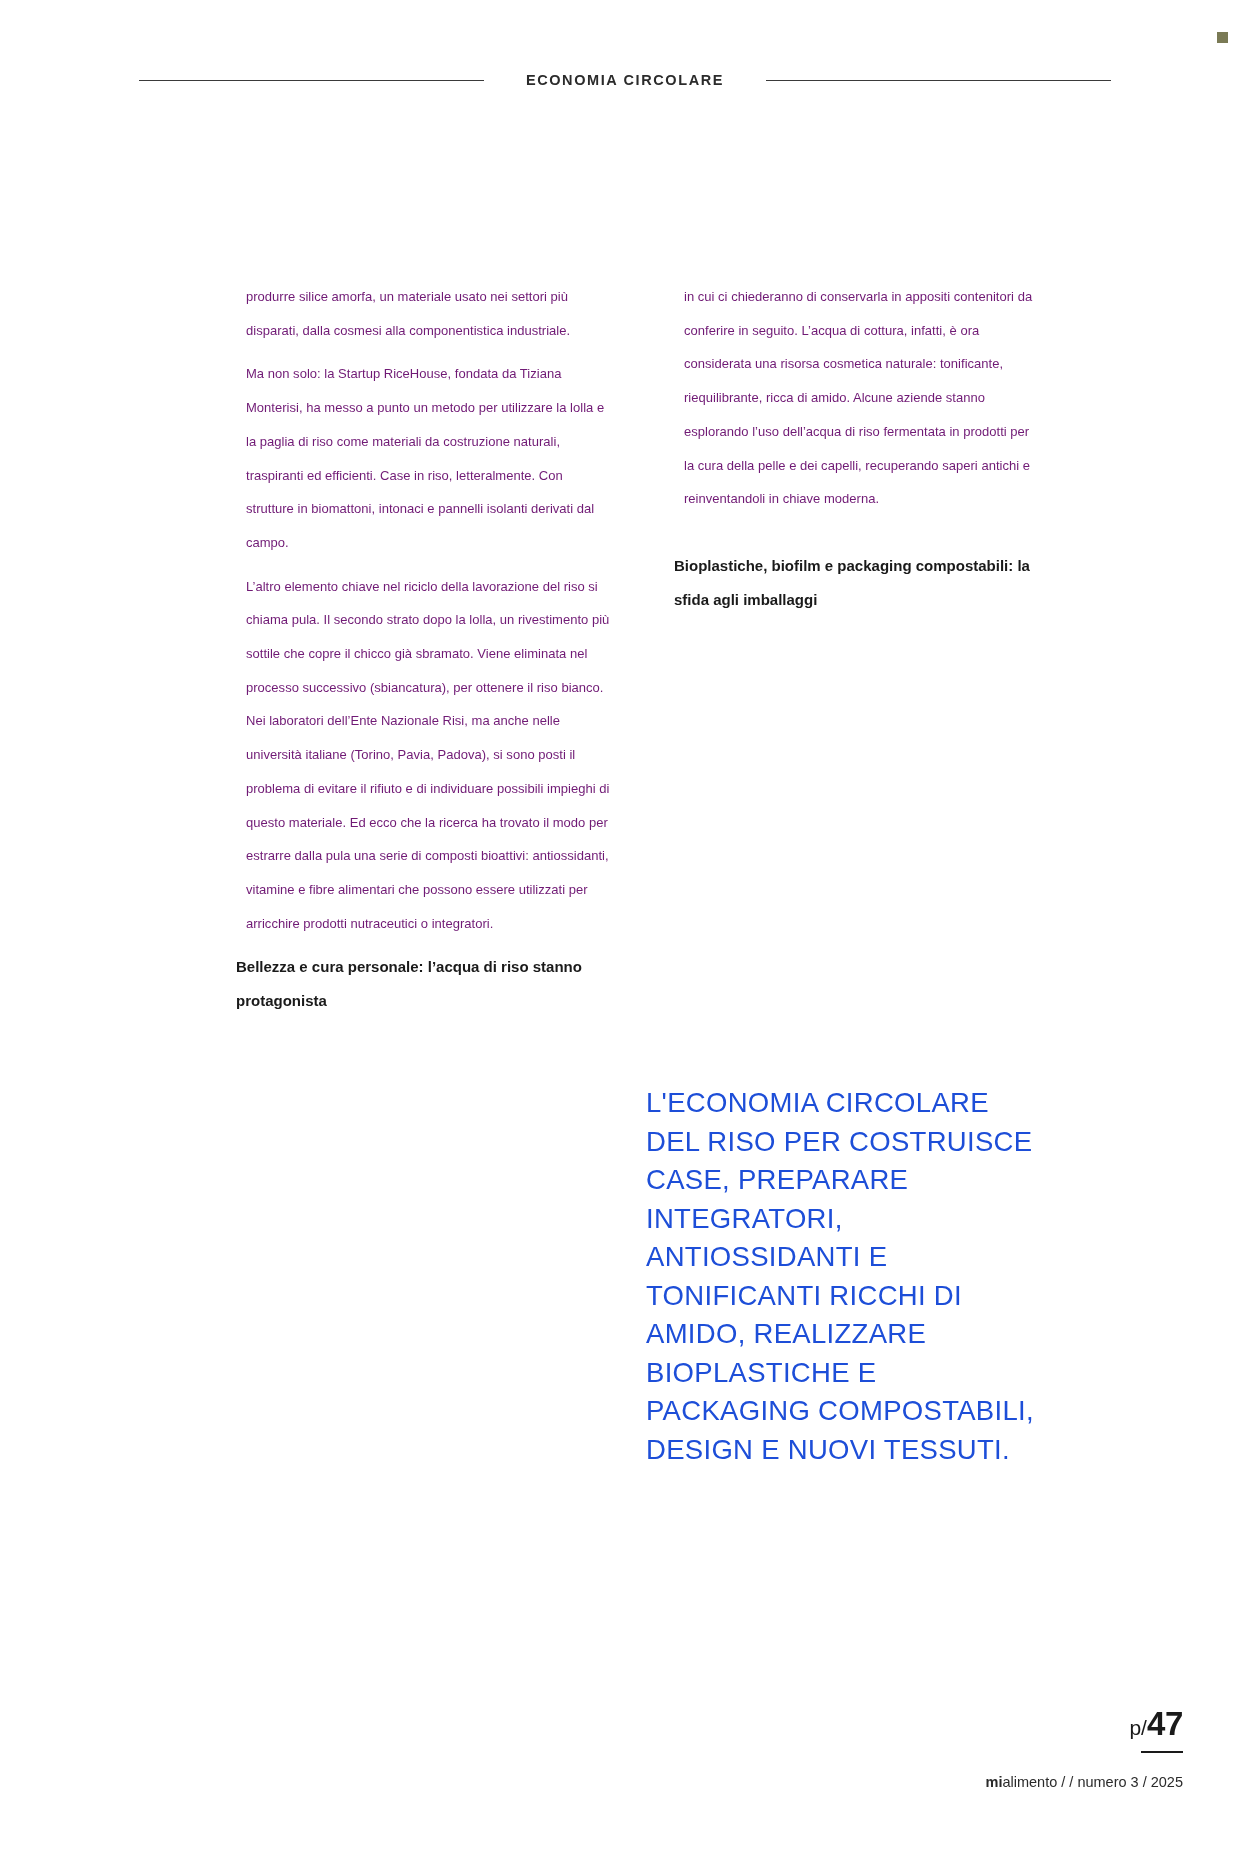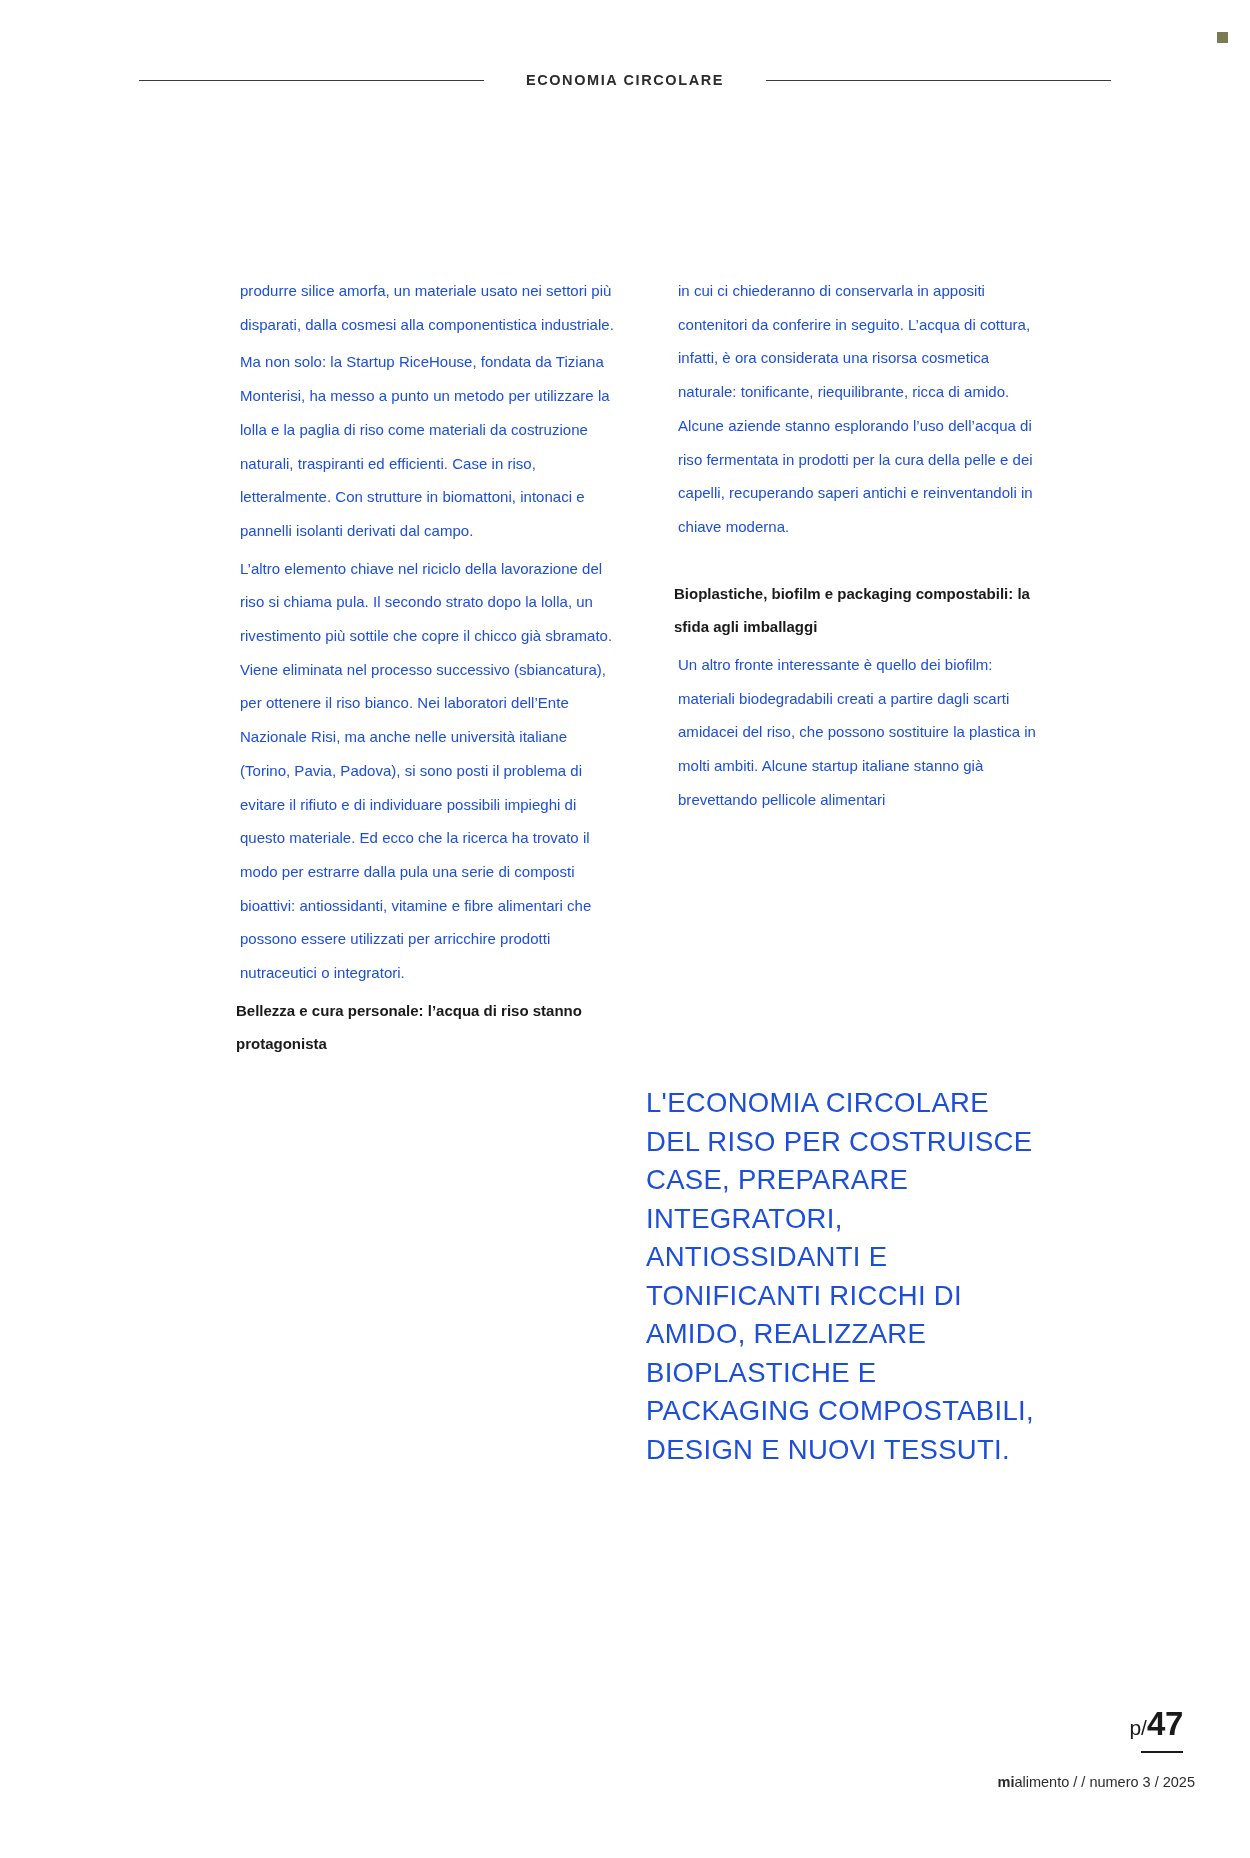--- a/index.html
+++ b/index.html
@@ -59,24 +59,24 @@
     width: 1250px;
   }
   .col {
     position: absolute;
     top: 0;
   }
   .col.left  { left: 236px; width: 385px; }
   .col.right { left: 674px; width: 370px; }
 
   p.body-text {
-    margin: 4px;
-    font-size: 15px;
+    margin: 10px;
+    font-size: 13px;
     line-height: 33.7px;
-    color: #1d4ed8;
+    color: #701a75;
     font-weight: 400;
     letter-spacing: 0.02px;
   }
   p.body-text + p.body-text { margin-top: 0; }
 
   .sub-head {
     margin: 0;
     font-size: 15px;
     line-height: 33.7px;
     font-weight: bold;
@@ -111,21 +111,21 @@
   .folio .p-label { font-size: 21px; font-weight: 400; }
   .folio .p-num { font-size: 33px; font-weight: bold; letter-spacing: -0.3px; }
   .folio-rule {
     width: 42px;
     height: 2px;
     background: #1a1a1a;
     margin: 11px 0 0 auto;
   }
   .colophon {
     position: absolute;
-    right: 55px;
+    right: 67px;
     top: 1774px;
     font-size: 14.5px;
     color: #2b2b2b;
     white-space: nowrap;
   }
   .colophon .mi { font-weight: bold; }
   .colophon .rest { font-weight: 400; }
 </style>
 </head>
 <body>
@@ -143,21 +143,20 @@
   <div class="col left">
     <p class="body-text">produrre silice amorfa, un materiale usato nei settori più disparati, dalla cosmesi alla componentistica industriale.</p>
     <p class="body-text">Ma non solo: la Startup RiceHouse, fondata da Tiziana Monterisi, ha messo a punto un metodo per utilizzare la lolla e la paglia di riso come materiali da costruzione naturali, traspiranti ed efficienti. Case in riso, letteralmente. Con strutture in biomattoni, intonaci e pannelli isolanti derivati dal campo.</p>
     <p class="body-text gap-before-sm">L’altro elemento chiave nel riciclo della lavorazione del riso si chiama pula. Il secondo strato dopo la lolla, un rivestimento più sottile che copre il chicco già sbramato. Viene eliminata nel processo successivo (sbiancatura), per ottenere il riso bianco. Nei laboratori dell’Ente Nazionale Risi, ma anche nelle università italiane (Torino, Pavia, Padova), si sono posti il problema di evitare il rifiuto e di individuare possibili impieghi di questo materiale. Ed ecco che la ricerca ha trovato il modo per estrarre dalla pula una serie di composti bioattivi: antiossidanti, vitamine e fibre alimentari che possono essere utilizzati per arricchire prodotti nutraceutici o integratori.</p>
     <p class="sub-head">Bellezza e cura personale: l’acqua di riso stanno protagonista</p>
   </div>
 
   <div class="col right">
     <p class="body-text">in cui ci chiederanno di conservarla in appositi contenitori da conferire in seguito. L’acqua di cottura, infatti, è ora considerata una risorsa cosmetica naturale: tonificante, riequilibrante, ricca di amido. Alcune aziende stanno esplorando l’uso dell’acqua di riso fermentata in prodotti per la cura della pelle e dei capelli, recuperando saperi antichi e reinventandoli in chiave moderna.</p>
     <p class="sub-head gap-before">Bioplastiche, biofilm e packaging compostabili: la sfida agli imballaggi</p>
-    <p class="body-text gap-before-sm">Un altro fronte interessante è quello dei biofilm: materiali biodegradabili creati a partire dagli scarti amidacei del riso, che possono sostituire la plastica in molti ambiti. Alcune startup italiane stanno già brevettando pellicole alimentari</p>
   </div>
 
 </div>
 
 <div class="pullquote">L'ECONOMIA CIRCOLARE DEL RISO PER COSTRUISCE CASE, PREPARARE INTEGRATORI, ANTIOSSIDANTI E TONIFICANTI RICCHI DI AMIDO, REALIZZARE BIOPLASTICHE E PACKAGING COMPOSTABILI, DESIGN E NUOVI TESSUTI.</div>
 
 <div class="folio">
   <span class="p-label">p/</span><span class="p-num">47</span>
   <div class="folio-rule"></div>
 </div>

